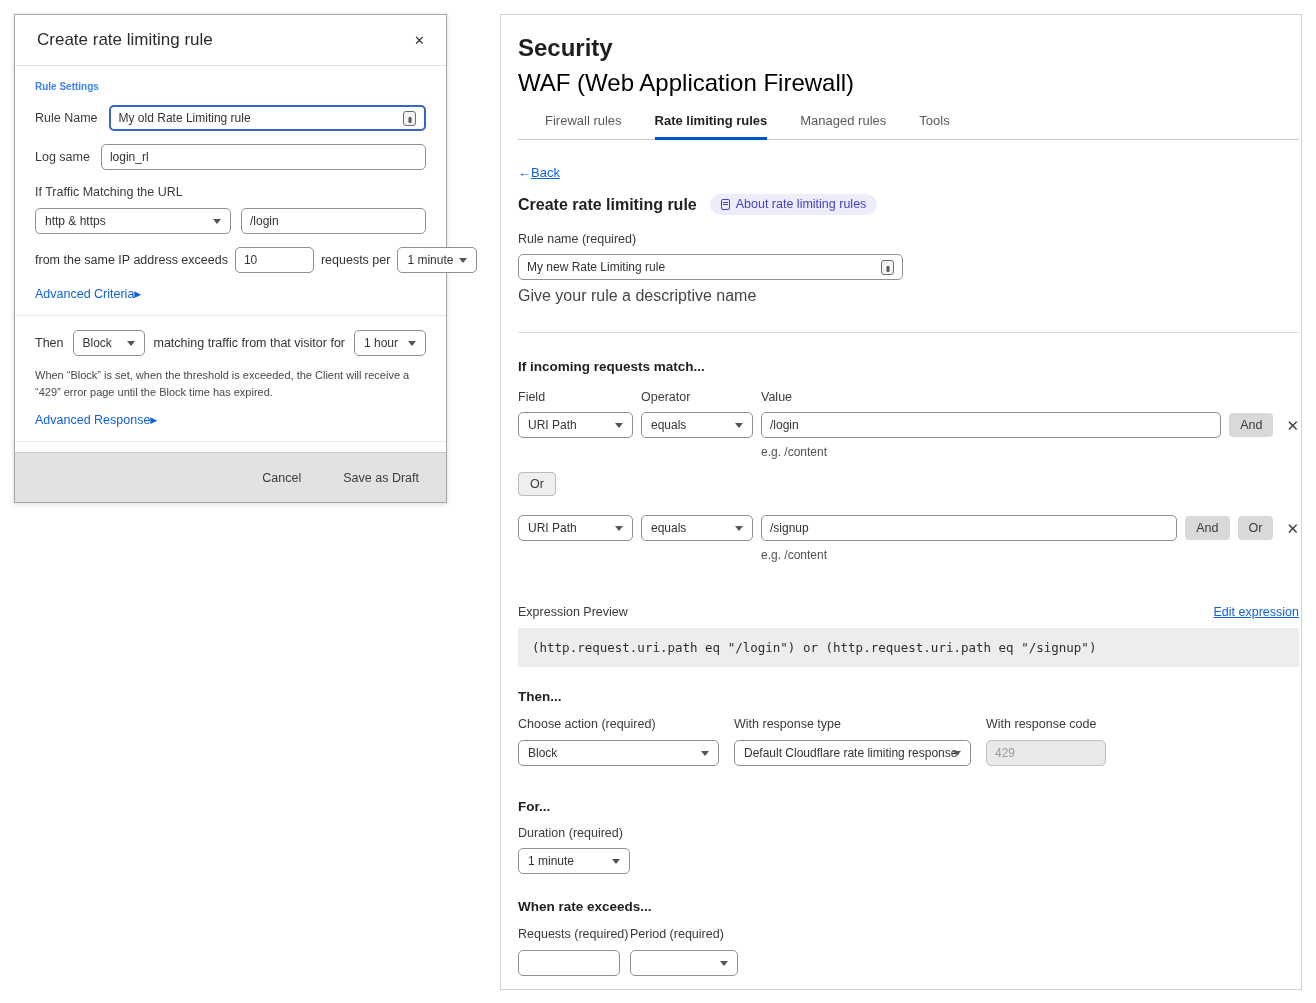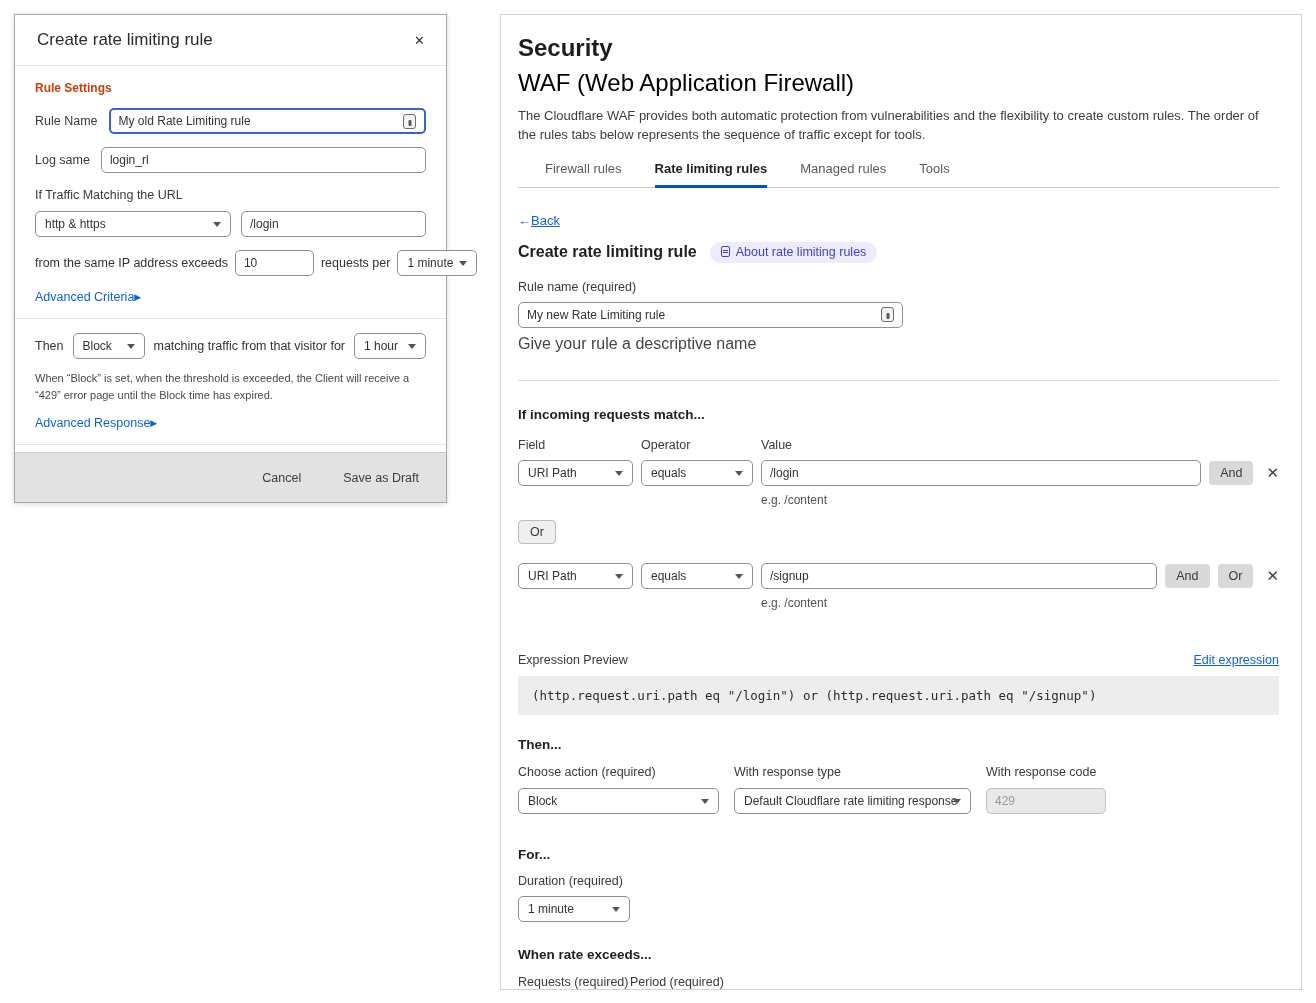--- a/index.html
+++ b/index.html
@@ -6,21 +6,21 @@
   html,body { width:1316px; height:1003px; background:#fff; font-family:"Liberation Sans",sans-serif; color:#333; }
 
   
   .dialog { position:absolute; left:14px; top:14px; width:433px; height:489px; background:#fff;
             border:1px solid #a6a6a6; box-shadow:0 1px 5px rgba(0,0,0,.15); }
   .dlg-header { height:51px; display:flex; align-items:center; justify-content:space-between;
                 padding:0 21px 0 22px; border-bottom:1px solid #e4e4e4; }
   .dlg-title { font-size:17px; color:#2b2b2b; }
   .dlg-close { font-size:13px; color:#333; cursor:pointer; }
   .dlg-body { padding:15px 20px 0; font-size:12.5px; color:#333; }
-  .dlg-section-heading { font-weight:bold; font-size:12px; color:#c2410c; margin-bottom:13px; }
+  .dlg-section-heading { font-weight:bold; font-size:10px; color:#3b82f6; margin-bottom:13px; }
   .dlg-row { display:flex; align-items:center; gap:11px; margin-bottom:13px; }
   .textbox { flex:1; height:26px; border:1px solid #8f8f8f; border-radius:5px; background:#fff;
              display:flex; align-items:center; padding:0 8px; }
   .textbox.focused { border:2px solid var(--focus-border); }
   .textbox input { border:none; outline:none; flex:1; min-width:0; font-size:12px; color:#333;
                    font-family:inherit; background:transparent; }
   .pw-icon { width:13px; height:15px; border:1px solid #6e6e6e; border-radius:3px; background:#f3f3f3;
              position:relative; flex:0 0 auto; cursor:pointer; }
   .pw-icon span { position:absolute; left:50%; bottom:2px; transform:translateX(-50%);
                   width:3px; height:6px; background:#5a5a5a; border-radius:1px; }
@@ -34,21 +34,21 @@
   .expand-caret { font-size:9px; line-height:1; }
   .dlg-div { border:0; border-top:1px solid #e6e6e6; margin:14px -20px 14px; }
   .note { font-size:11px; color:#484848; line-height:1.55; margin:2px 0 12px; }
   .dlg-footer { position:absolute; left:0; right:0; bottom:0; height:50px; background:var(--footer-bg);
                 border-top:1px solid #cbcbcb; display:flex; align-items:center; justify-content:flex-end;
                 gap:42px; padding:0 27px; font-size:12.5px; color:#3c3c3c; }
   .dlg-footer span { cursor:pointer; }
 
   
   .panel { position:absolute; left:500px; top:14px; width:802px; height:976px; background:#fff;
-           border:1px solid #d2d2d2; padding:19px 22px 0 17px; overflow:hidden; }
+           border:1px solid #d2d2d2; padding:19px 2px 0 17px; overflow:hidden; }
   .h1 { font-size:24px; font-weight:700; color:#1e1e1e; }
   .h2 { font-size:24px; font-weight:400; color:#000000; margin-top:7px; }
   .desc { font-size:13px; color:#3d3d3d; line-height:1.45; margin-top:10px; max-width:766px; }
   .tabs-wrap { border-bottom:1px solid #c9c9c9; margin-top:16px; }
   .tabs { display:flex; gap:33px; padding-left:27px; }
   .tab { font-size:13px; color:#5a5a5a; padding-bottom:9px; cursor:pointer; }
   .tab.active { color:#1e1e1e; font-weight:700; border-bottom:3px solid var(--tab-underline); margin-bottom:-1px; }
   .back { margin-top:25px; font-size:13px; color:var(--link-blue); display:inline-flex; align-items:center; cursor:pointer; }
   .back .bk-label { text-decoration:underline; }
   .form-title-row { display:flex; align-items:center; gap:13px; margin-top:13px; }
@@ -176,21 +176,20 @@
 
   <div class="dlg-footer">
     <span>Cancel</span>
     <span>Save as Draft</span>
   </div>
 </div>
 
 <div class="panel">
   <div class="h1">Security</div>
   <div class="h2">WAF (Web Application Firewall)</div>
-  <div class="desc">The Cloudflare WAF provides both automatic protection from vulnerabilities and the flexibility to create custom rules. The order of the rules tabs below represents the sequence of traffic except for tools.</div>
 
   <div class="tabs-wrap">
     <div class="tabs">
       <span class="tab">Firewall rules</span>
       <span class="tab active">Rate limiting rules</span>
       <span class="tab">Managed rules</span>
       <span class="tab">Tools</span>
     </div>
   </div>
 

